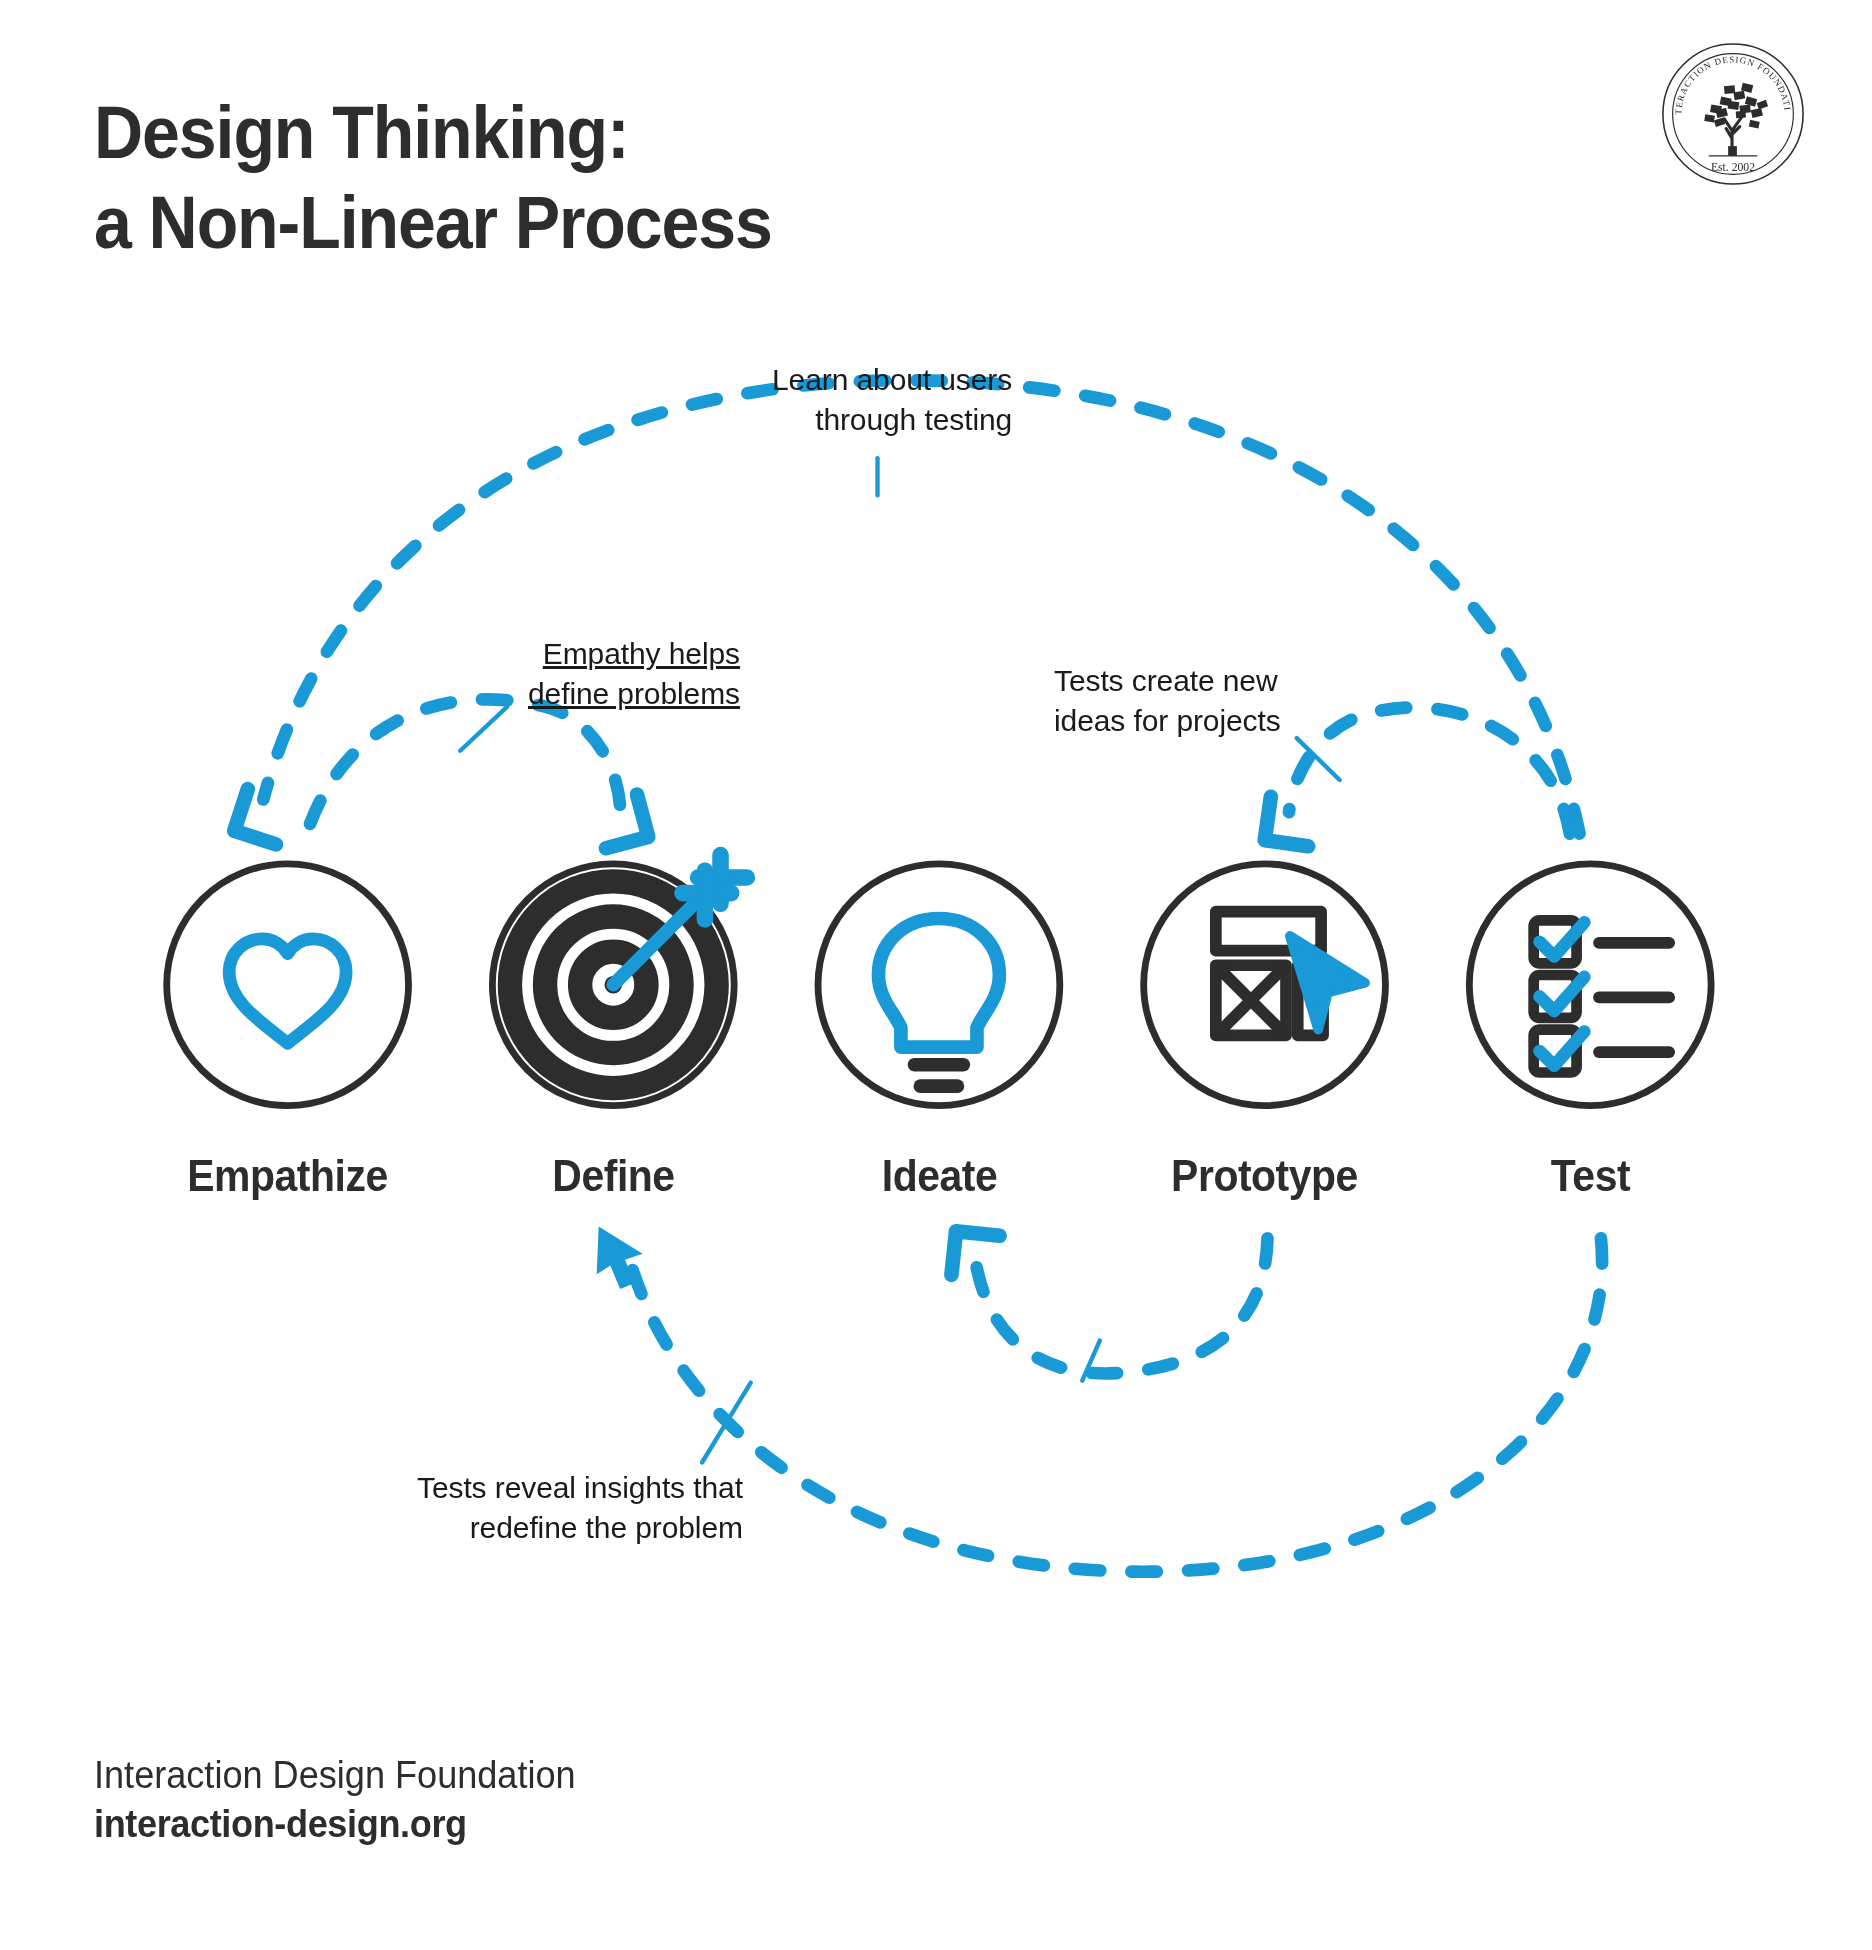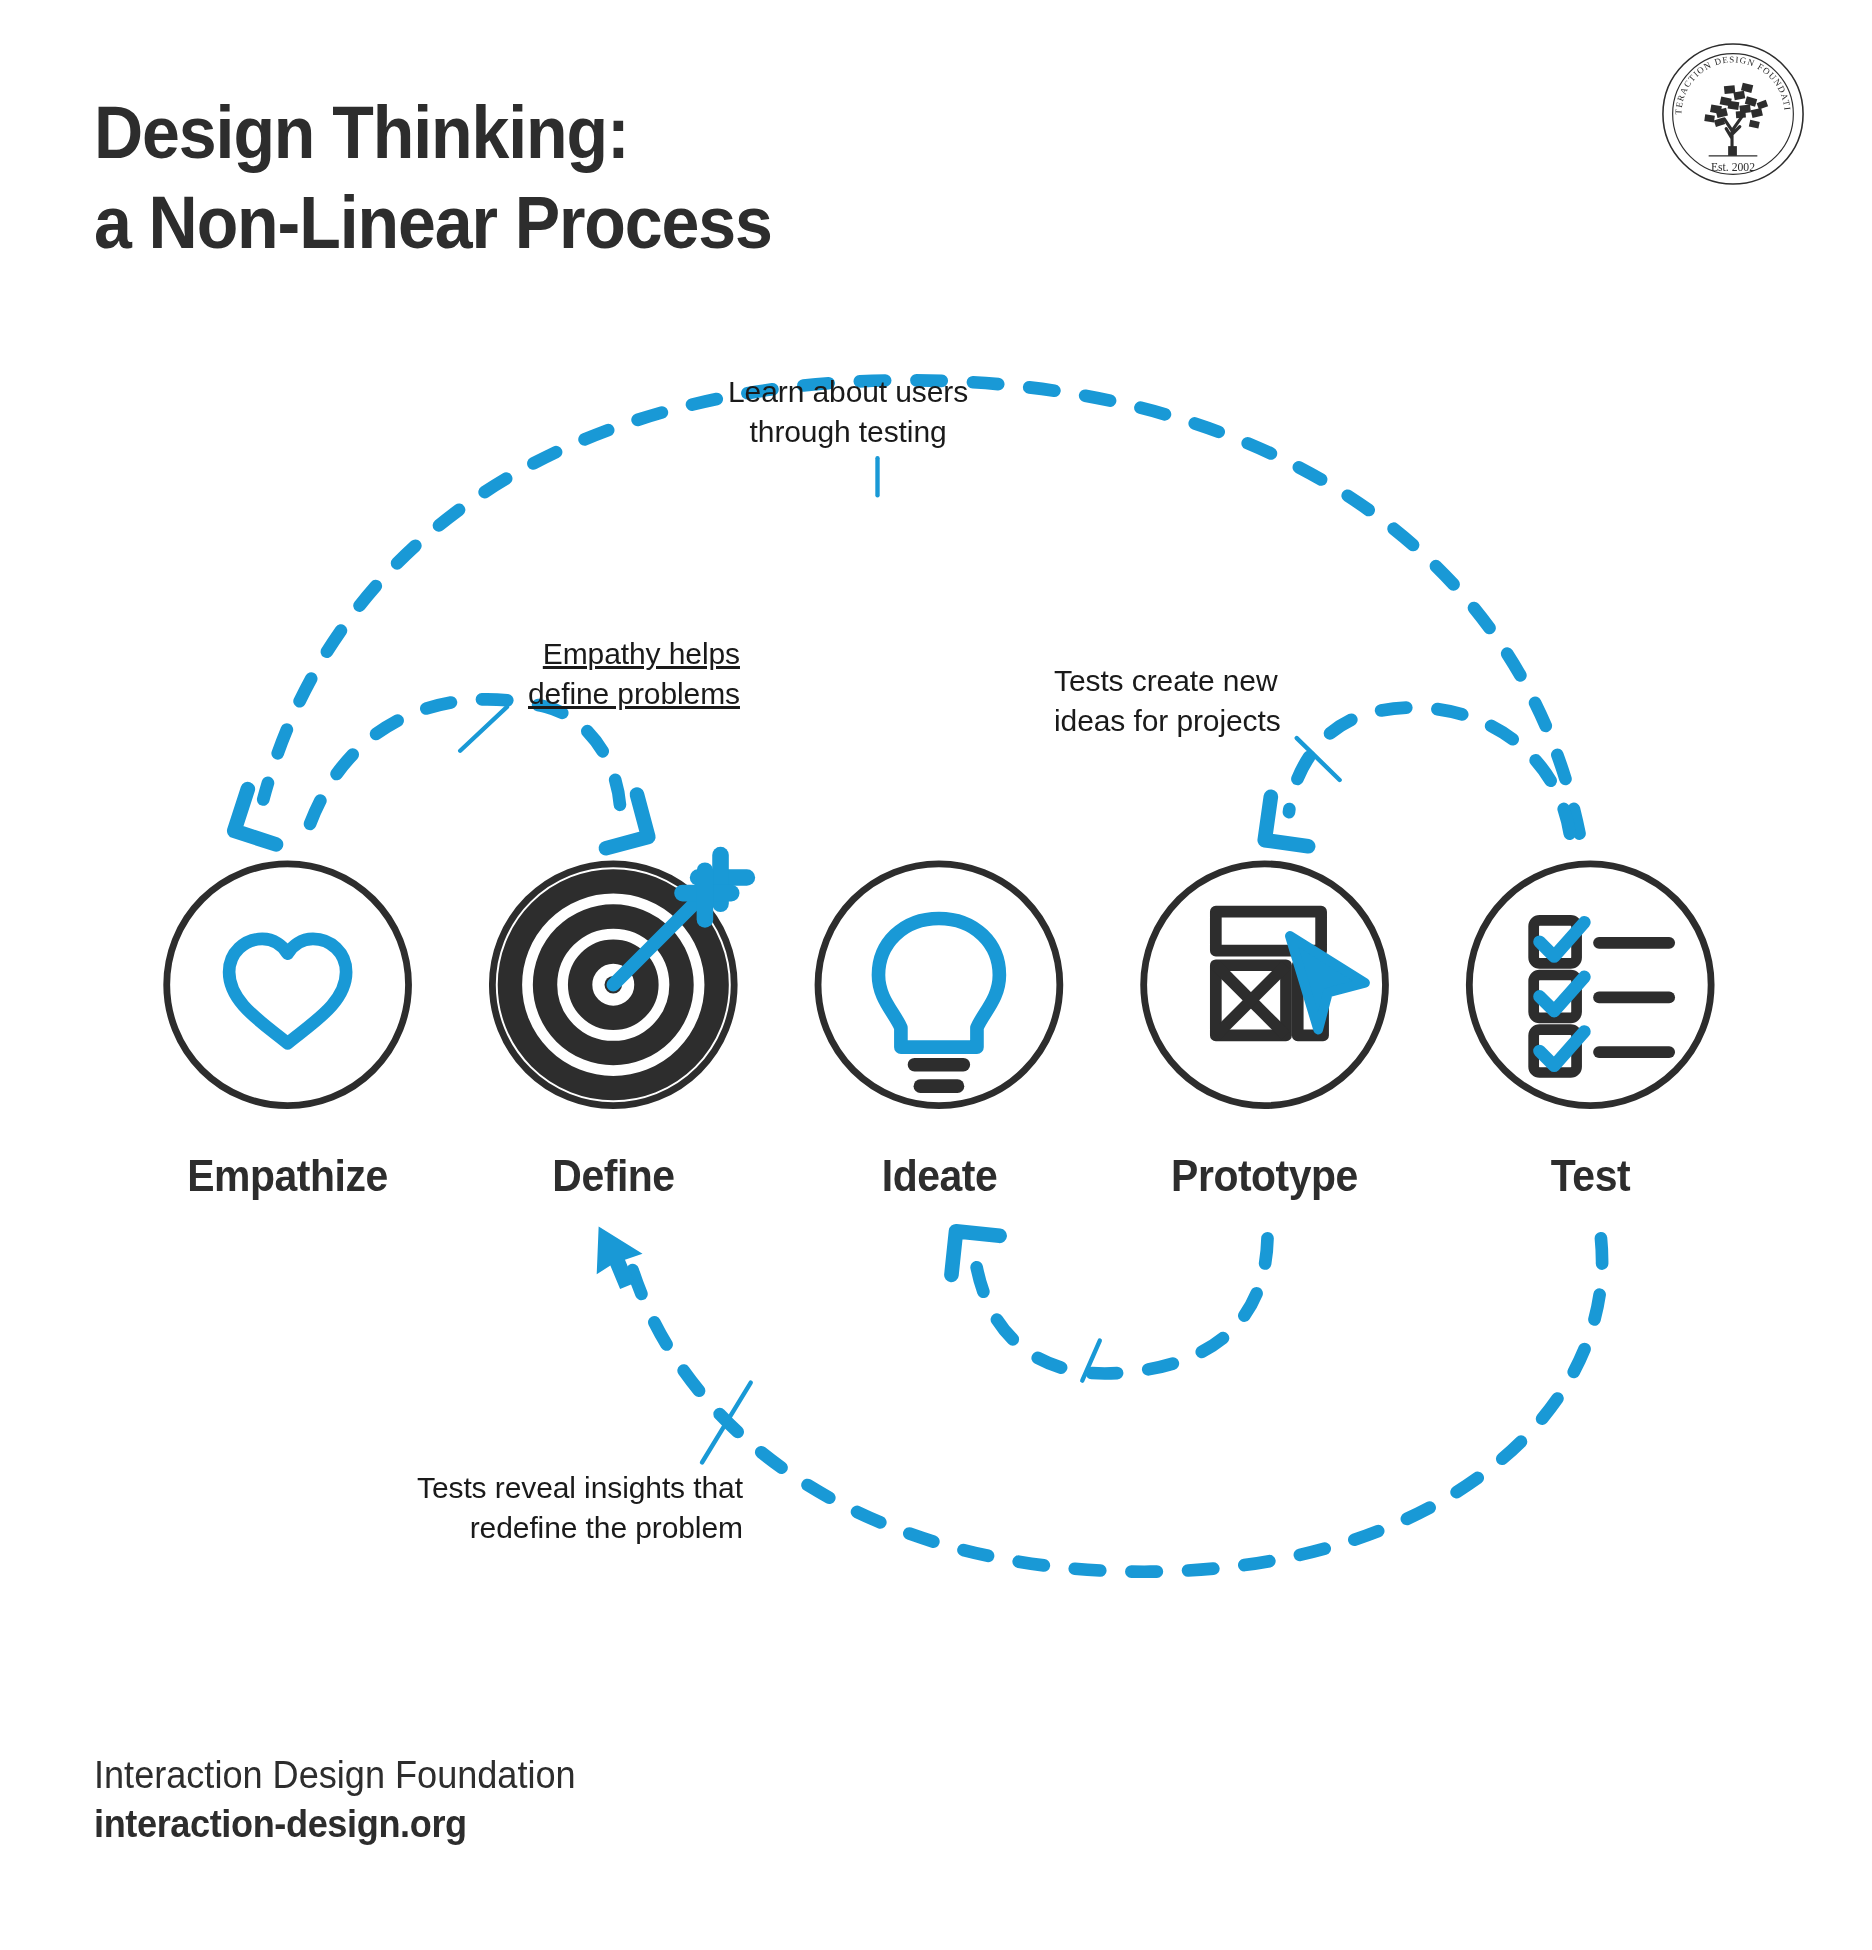--- a/index.html
+++ b/index.html
@@ -63,21 +63,21 @@
   .annot {
     position: absolute;
     font-family: "Liberation Sans", sans-serif;
     font-size: 30px;
     line-height: 1.34;
     color: #1a1a1a;
     white-space: pre-line;
     letter-spacing: -0.1px;
   }
 
-  #annot-learn      { left: 728px;  top: 360px;  text-align: center; margin-top: 12px; }
+  #annot-learn      { left: 772px;  top: 360px;  text-align: right; }
   #annot-empathy    { left: 528px;  top: 634px;  text-align: right; text-decoration: underline; }
   #annot-tests-new  { left: 1054px; top: 661px;  text-align: left; }
   #annot-proto      { left: 988px; top: 1373px; text-align: left; }
   #annot-tests-rev  { left: 417px;  top: 1468px; text-align: right; }
 
   
   .stage-label {
     position: absolute;
     font-family: "Liberation Sans", sans-serif;
     font-weight: 700;

